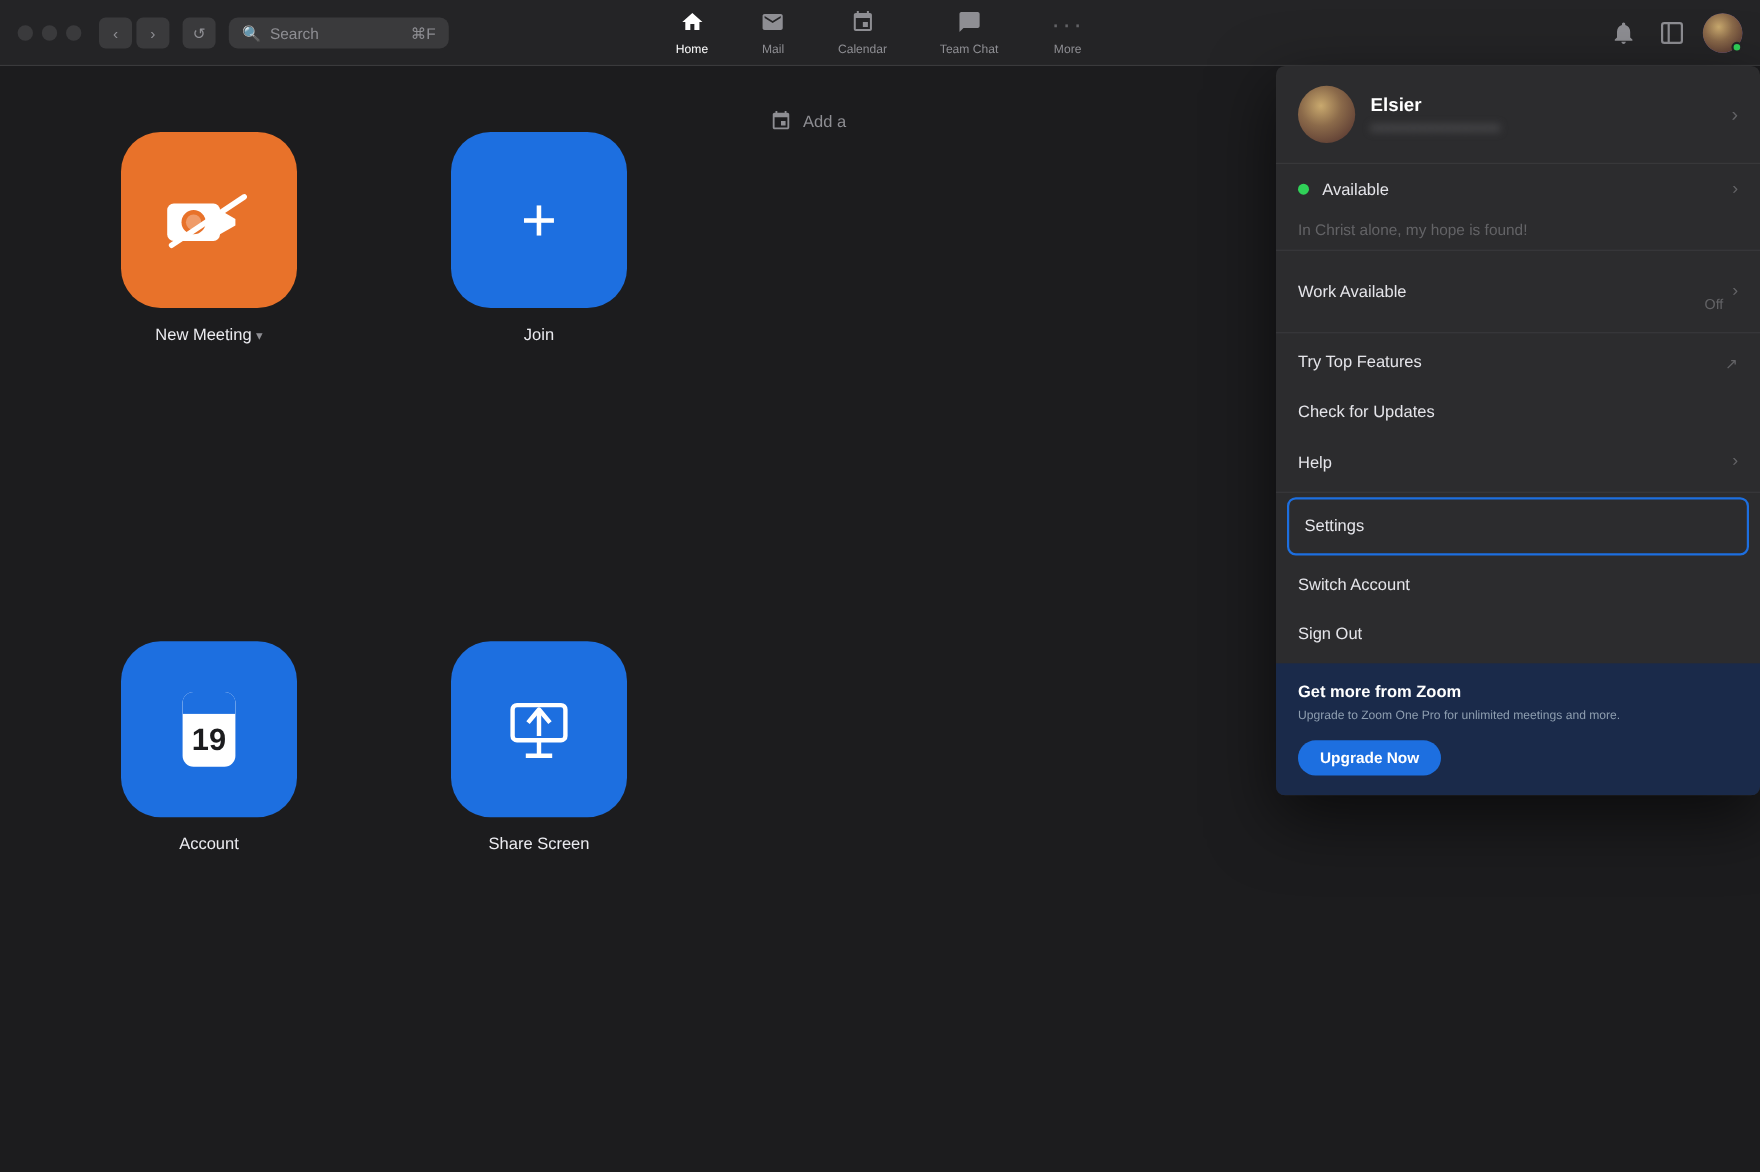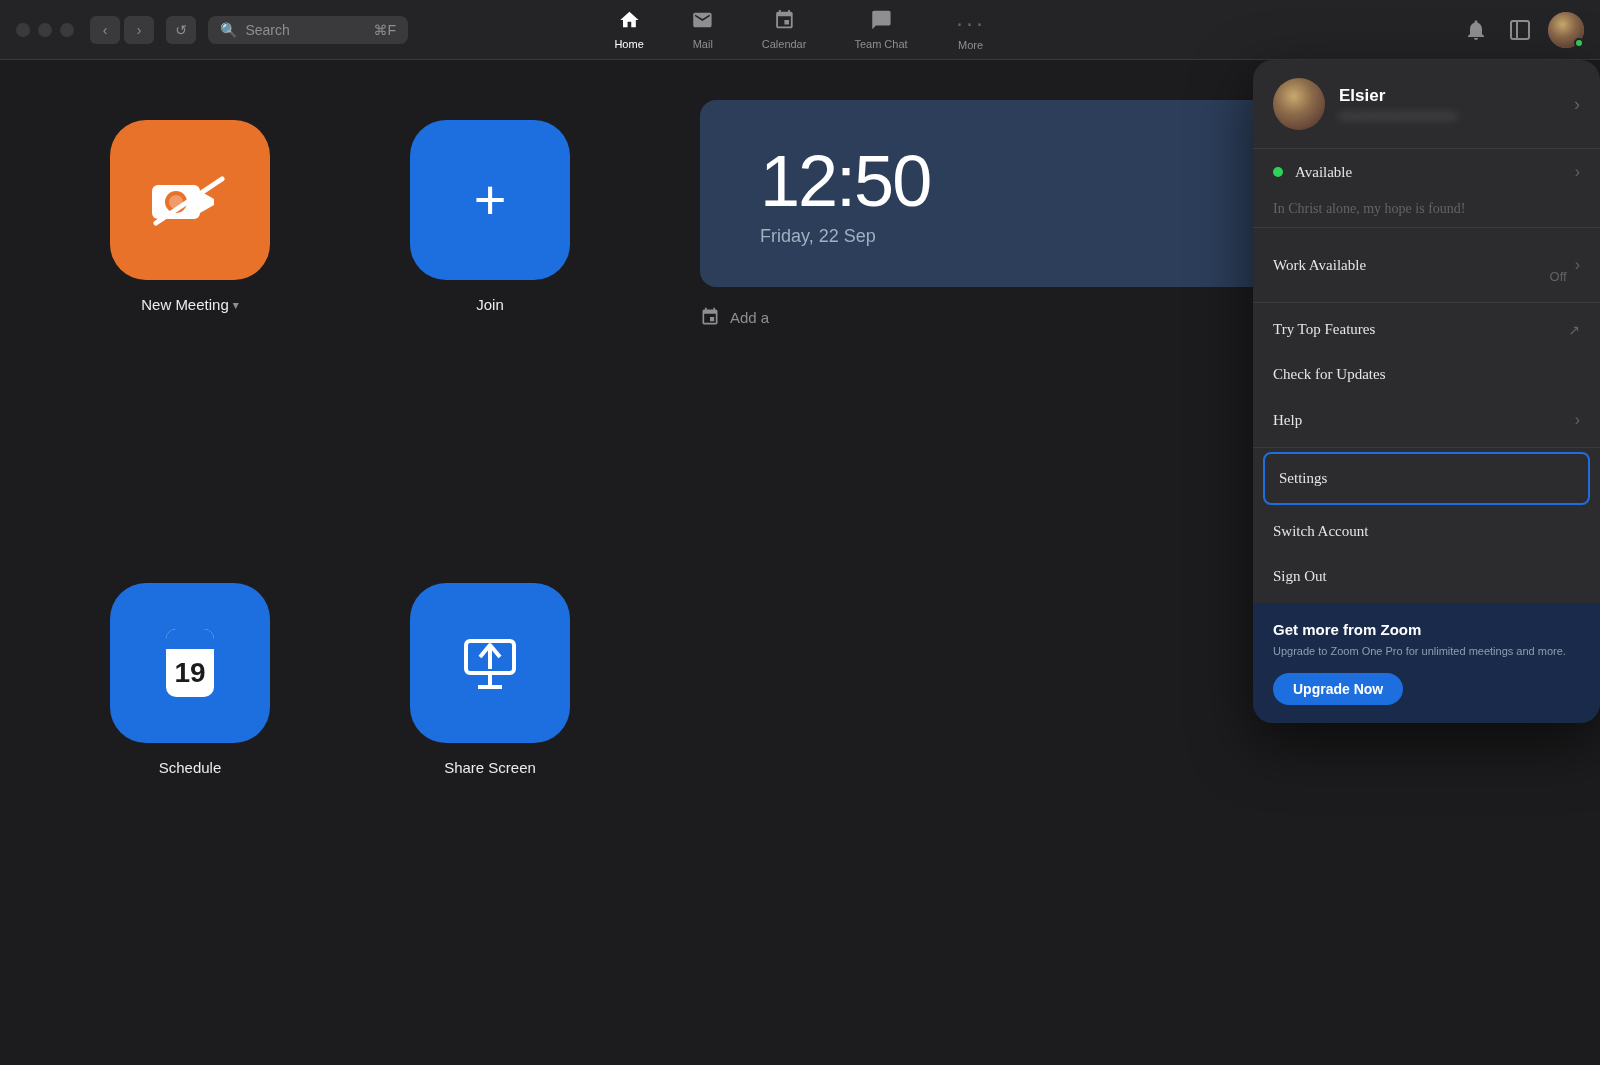--- a/index.html
+++ b/index.html
@@ -286,23 +286,23 @@
       color: #8e8e93;
       font-size: 15px;
       cursor: pointer;
     }
 
     
     .dropdown-menu {
       position: absolute;
       top: 0;
       right: 0;
-      width: 347px;
+      width: 440px;
       background: #2c2c2e;
-      border-radius: 20px;
+      border-radius: 8px;
       box-shadow: 0 20px 60px rgba(0,0,0,0.6);
       z-index: 100;
       overflow: hidden;
       margin-top: 0;
     }
 
     .menu-profile {
       display: flex;
       align-items: center;
       padding: 18px 20px;
@@ -348,21 +348,20 @@
       width: 10px;
       height: 10px;
       border-radius: 50%;
       background: #30d158;
       margin-right: 12px;
     }
     .menu-item-label {
       color: #e5e5ea;
       font-size: 15px;
       flex: 1;
-      font-family: Liberation Serif, serif;
     }
     .menu-item-value {
       color: #636366;
       font-size: 13px;
       margin-right: 8px;
       margin-top: 23px;
     }
     .menu-item-chevron {
       color: #636366;
       font-size: 16px;
@@ -534,42 +533,38 @@
       <span class="action-label">Join</span>
     </div>
 
     <div class="action-item">
       <div class="action-icon-wrap blue">
         <div class="cal-icon">
           <div class="cal-top"></div>
           <div class="cal-number">19</div>
         </div>
       </div>
-      <span class="action-label">Schedule</span>
+      <span class="action-label">Account</span>
     </div>
 
     <div class="action-item">
       <div class="action-icon-wrap blue">
         <svg width="64" height="64" viewBox="0 0 64 64" fill="white">
           <rect x="8" y="10" width="48" height="32" rx="4" fill="none" stroke="white" stroke-width="4"></rect>
           <line x1="32" y1="42" x2="32" y2="56" stroke="white" stroke-width="4"></line>
           <line x1="20" y1="56" x2="44" y2="56" stroke="white" stroke-width="4"></line>
           <polyline points="22,26 32,14 42,26" fill="none" stroke="white" stroke-width="4" stroke-linejoin="round"></polyline>
           <line x1="32" y1="14" x2="32" y2="38" stroke="white" stroke-width="4"></line>
         </svg>
       </div>
       <span class="action-label">Share Screen</span>
     </div>
   </div>
 
   <div class="right-panel">
-    <div class="clock-card">
-      <div class="clock-time">12:50</div>
-      <div class="clock-date">Friday, 22 Sep</div>
-    </div>
     <div class="add-event-bar">
       <svg width="20" height="20" viewBox="0 0 24 24" fill="#8e8e93">
           <path d="M17 12h-5v5h5v-5zM16 1v2H8V1H6v2H5c-1.11 0-1.99.9-1.99 2L3 19c0 1.1.89 2 2 2h14c1.1 0 2-.9 2-2V5c0-1.1-.9-2-2-2h-1V1h-2zm3 18H5V8h14v11z"></path>
         </svg>
       <span>Add a</span>
     </div>
   </div>
 
   <div class="dropdown-menu">
 

